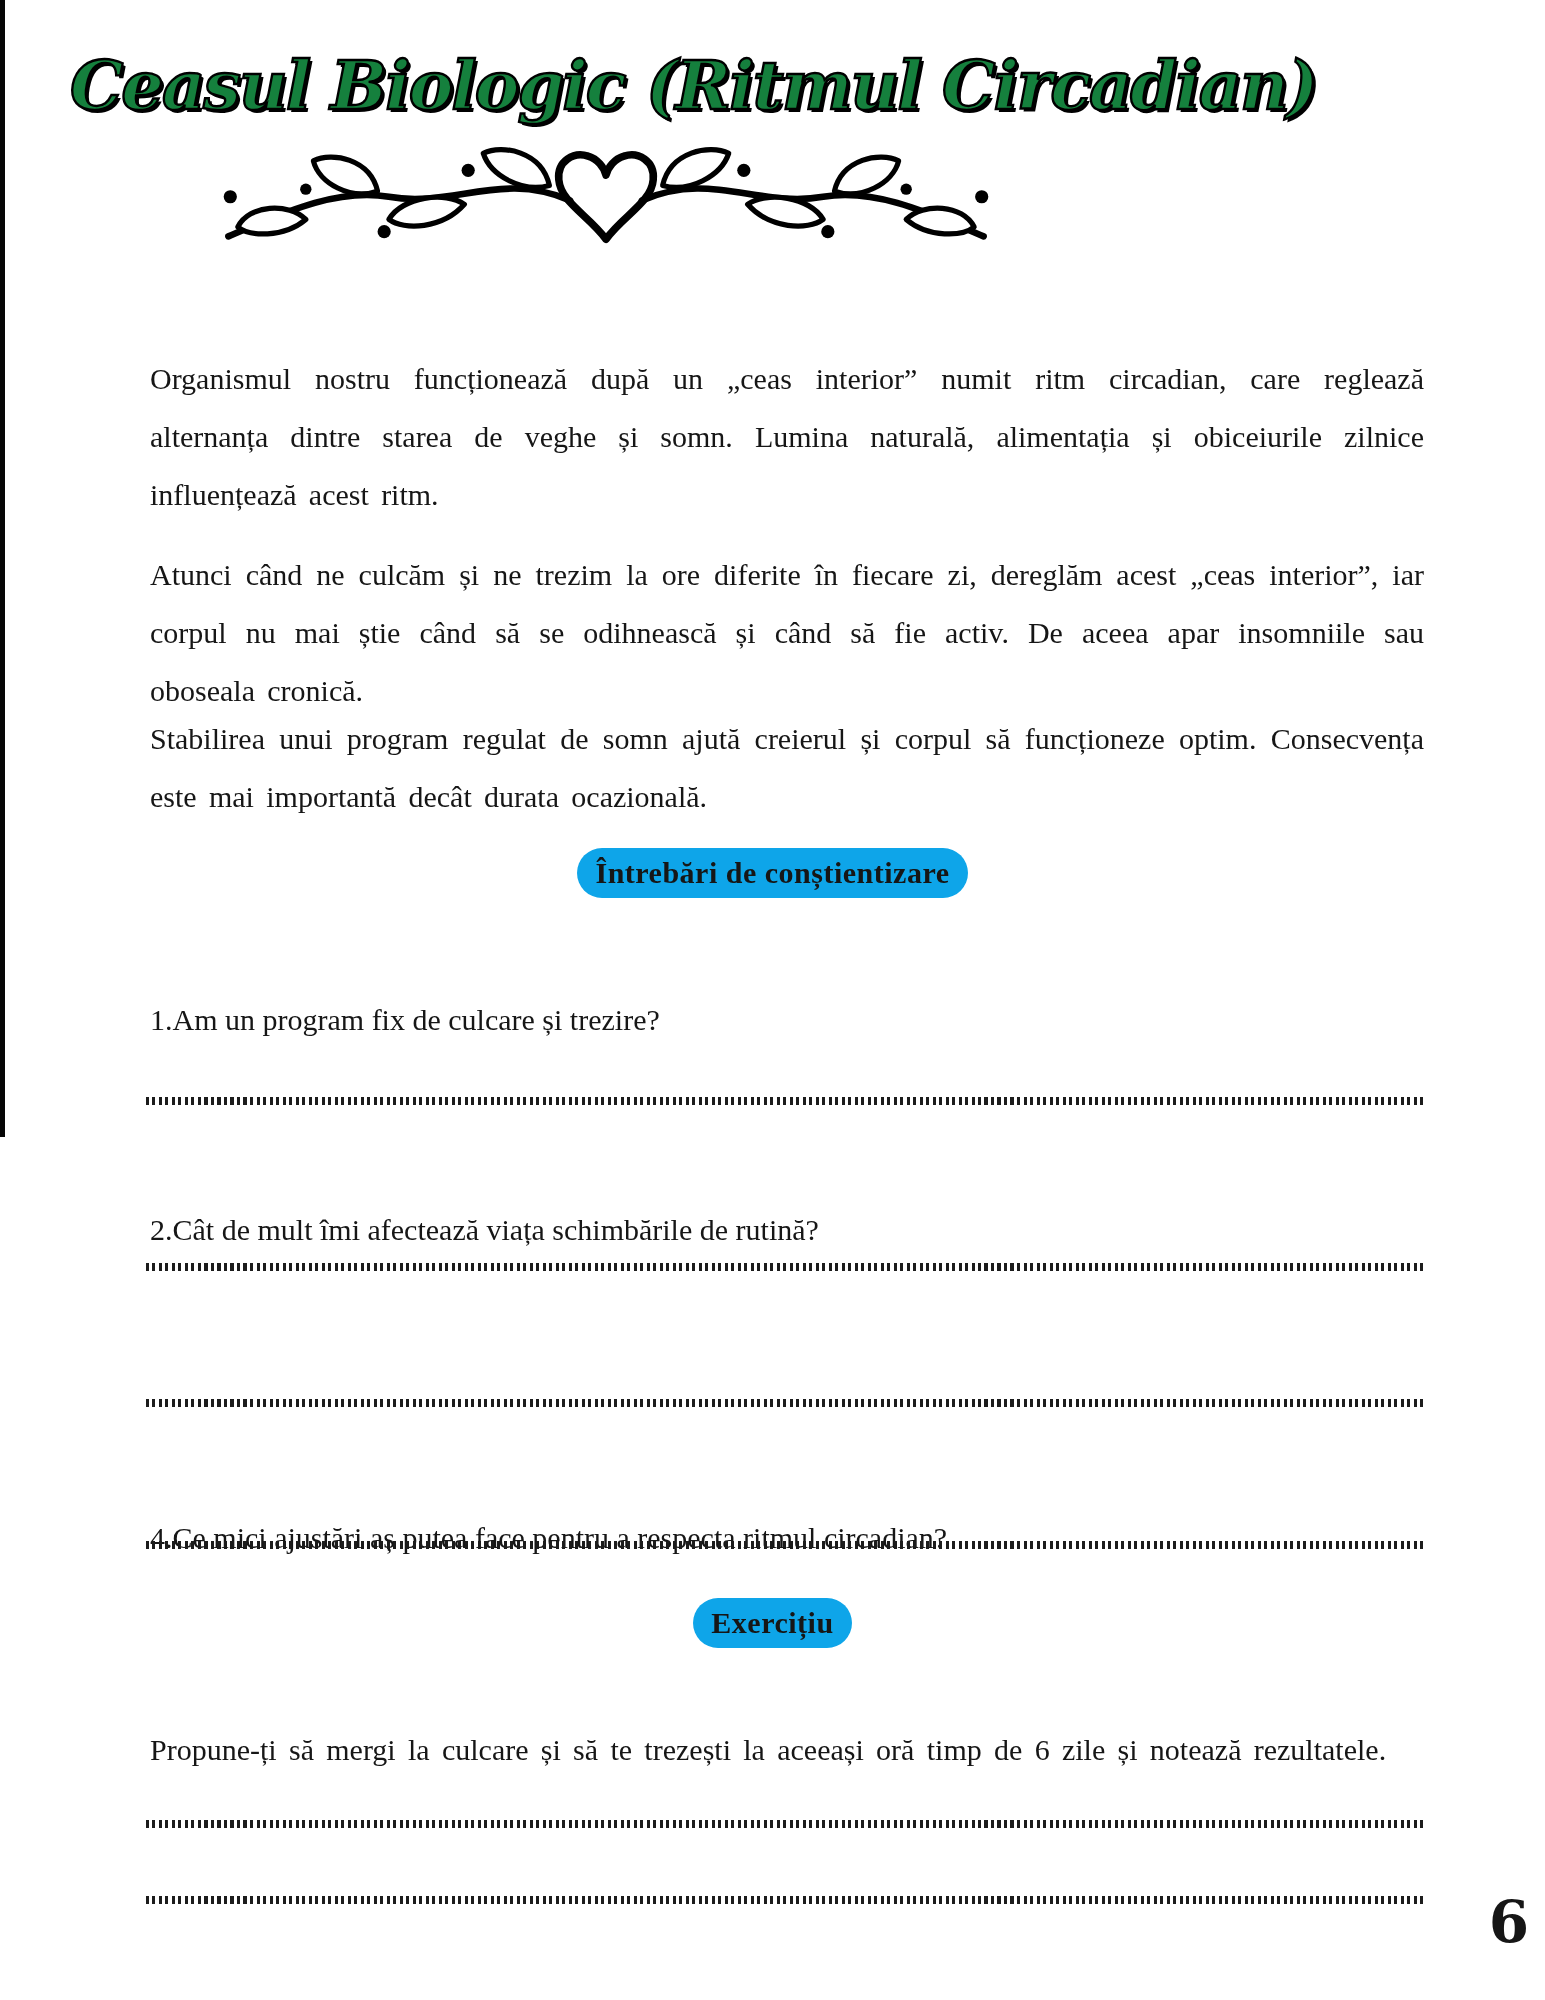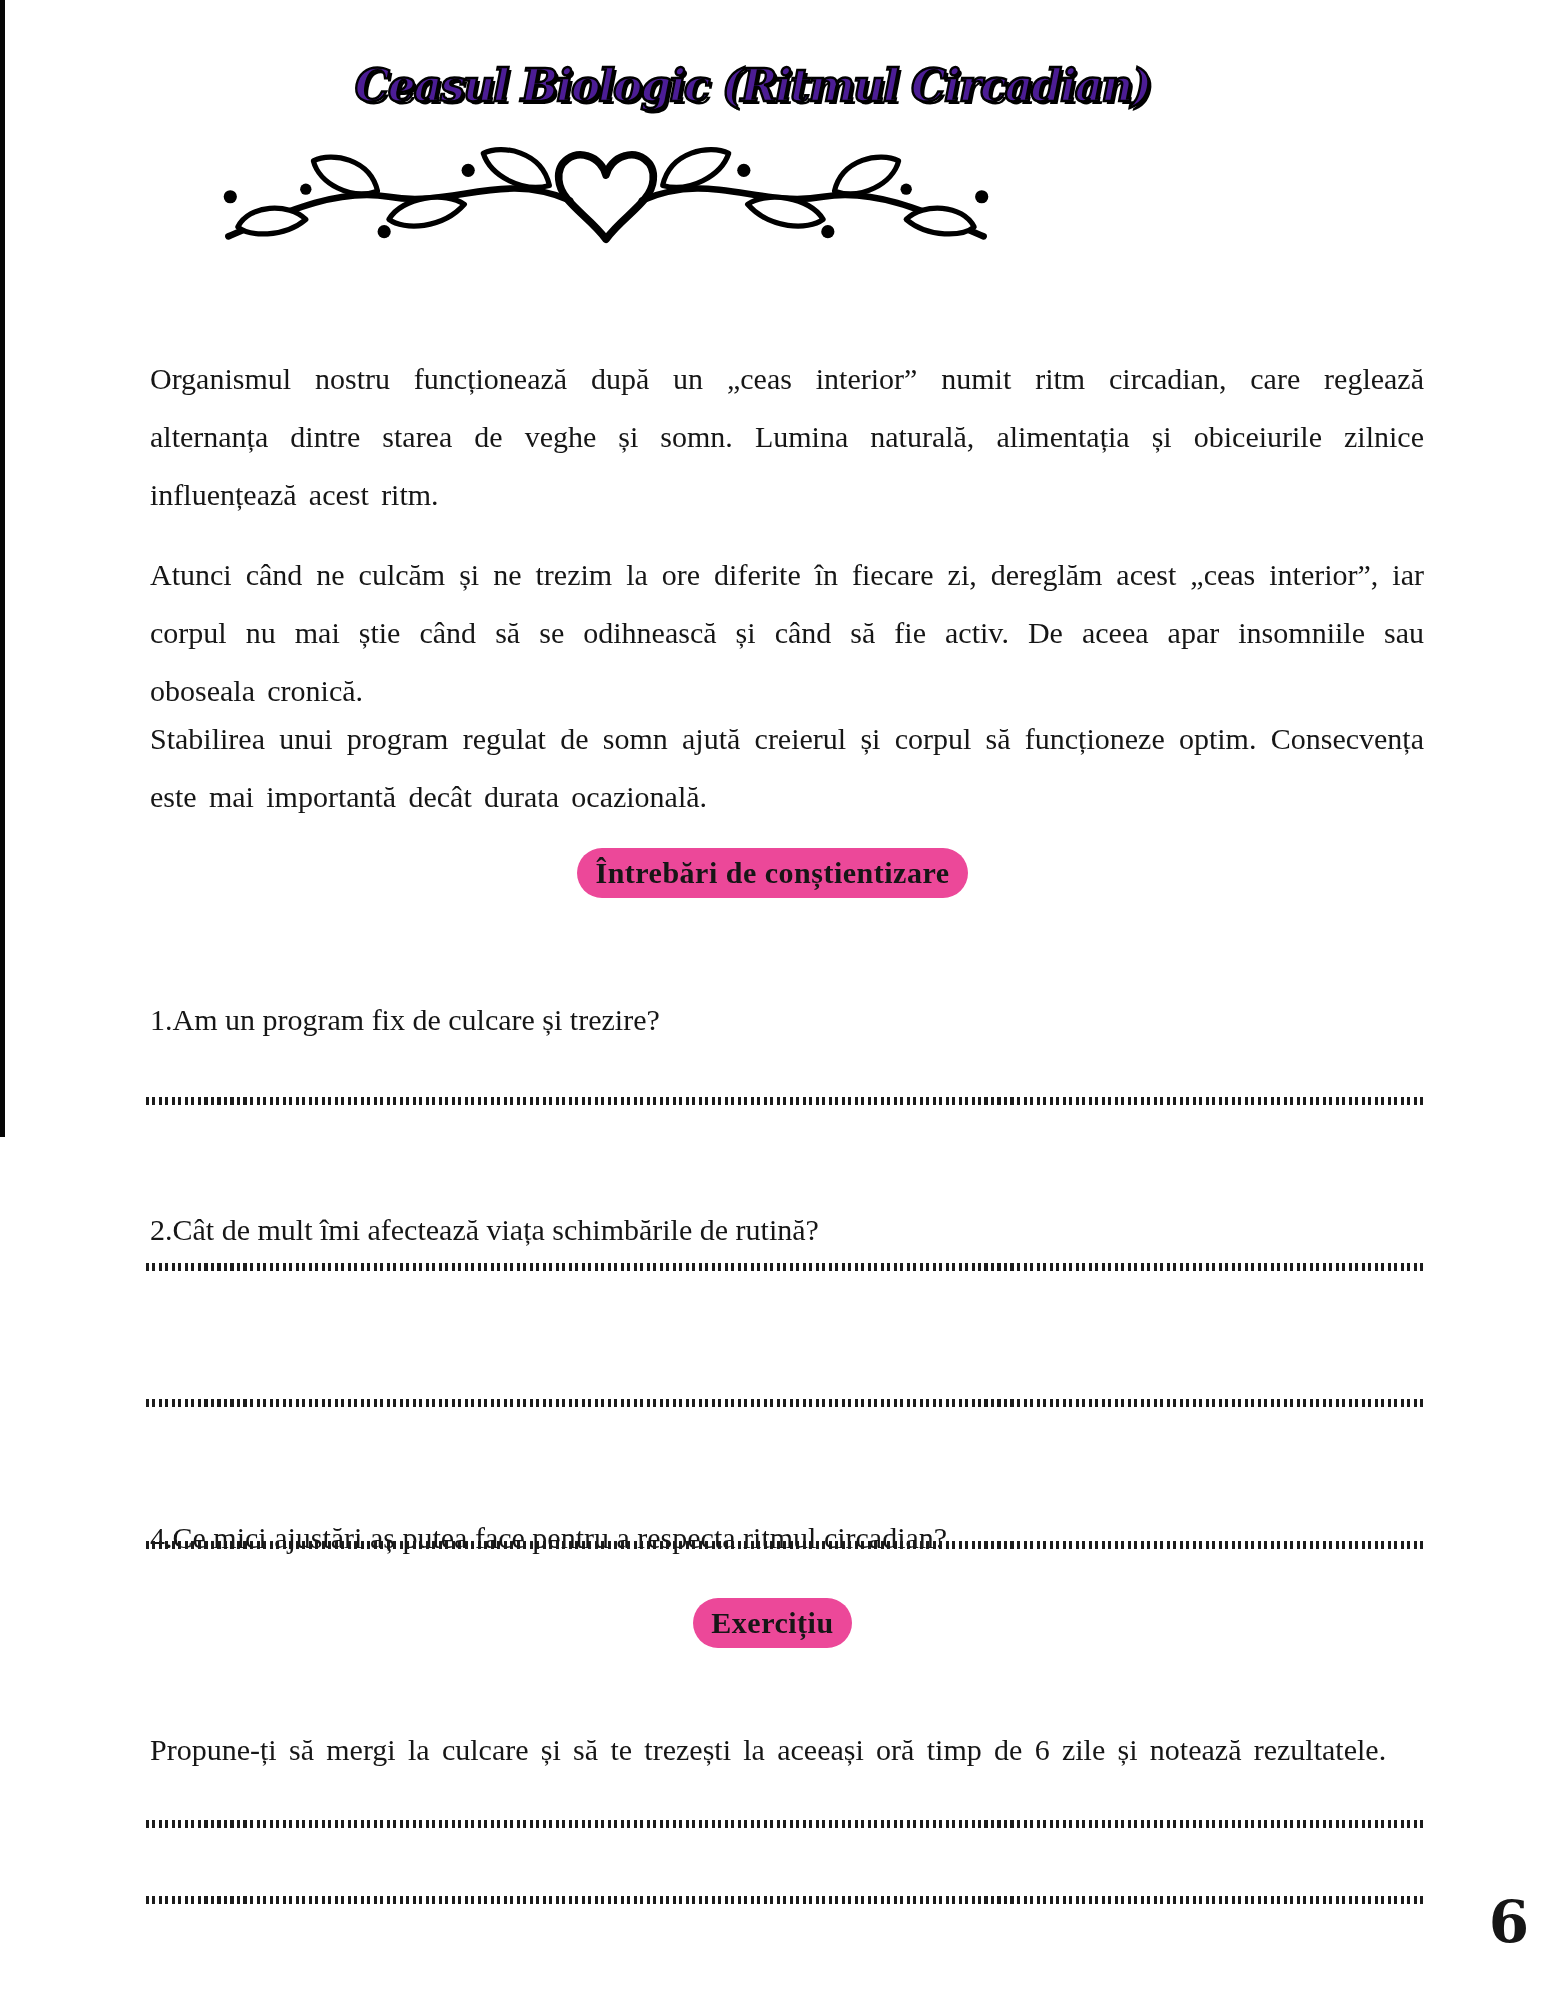--- a/index.html
+++ b/index.html
@@ -10,26 +10,26 @@
     overflow:hidden;
     font-family:"Liberation Serif", serif;
     color:#161616;
   }
   .scan-edge{
     position:absolute;left:0;top:0;width:5px;height:1137px;
     background:#060606;
   }
   .title{
     position:absolute;top:34px;left:70px;width:1080px;
-    text-align:right;
+    text-align:center;
     font-family:"DejaVu Serif", serif;
     font-style:italic;font-weight:bold;
-    font-size:44px;line-height:104px;
+    font-size:67px;line-height:104px;
     letter-spacing:-2px;
-    color:#4c1d95;
+    color:#15803d;
     -webkit-text-stroke:2.4px #000;
     text-shadow:3px 3px 0 #000;
     white-space:nowrap;
   }
   .divider{
     position:absolute;top:142px;left:200px;width:812px;height:118px;
   }
   .para{
     position:absolute;left:150px;width:1274px;
     font-size:30px;line-height:58px;
@@ -39,21 +39,21 @@
   .p1{top:320px;}
   .p2{top:516px;}
   .p3{top:680px;}
   .pill-row{
     position:absolute;left:0;right:0;text-align:center;
   }
   .pill-row.s1{top:848px;}
   .pill-row.s2{top:1598px;}
   .pill{
     display:inline-block;
-    background:#ec4899;
+    background:#0ea5e9;
     border-radius:27px;
     padding:7px 18px;
     font-size:30px;line-height:36px;
     font-weight:bold;
     letter-spacing:0.5px;
   }
   .question{
     position:absolute;left:150px;width:1274px;
     font-size:30px;line-height:40px;
     white-space:nowrap;

